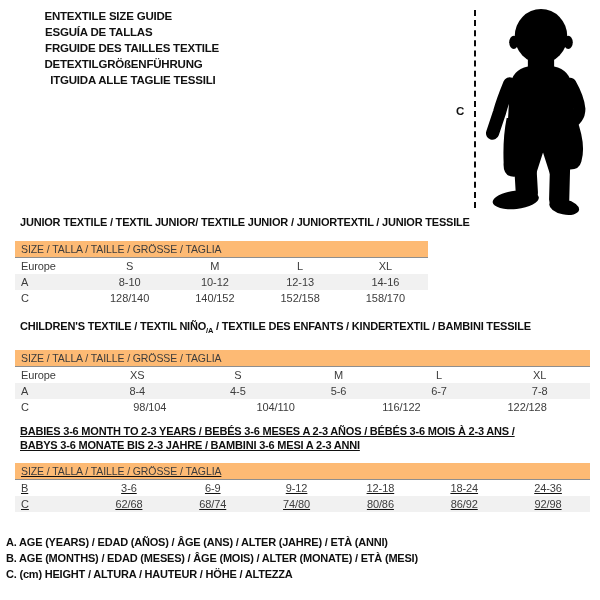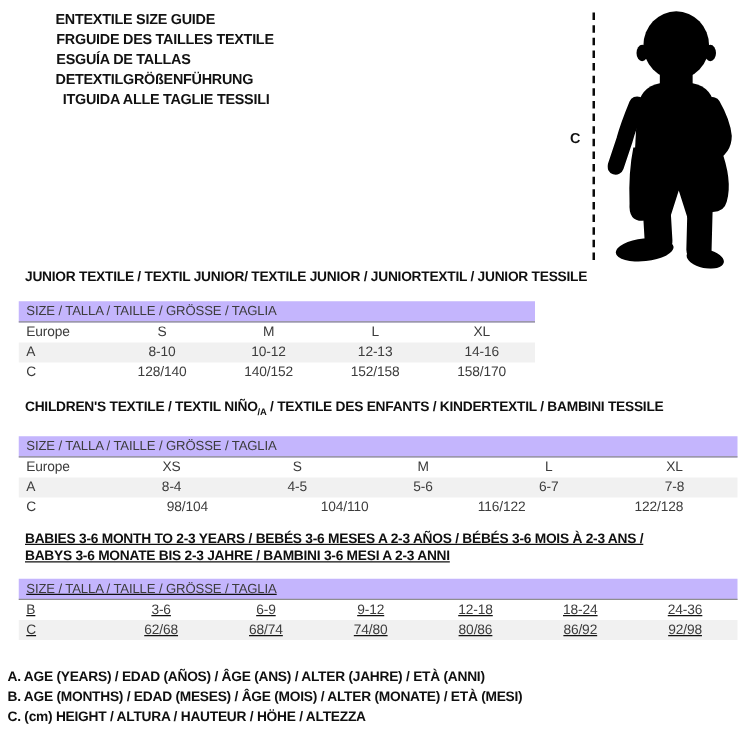--- a/index.html
+++ b/index.html
@@ -21,21 +21,21 @@
   .size-table{position:absolute;left:15px;}
   .t1{top:215px;width:413px;}
   .t2{top:319px;width:575px;}
   .t3{top:424px;width:575px;text-decoration:underline;}
   .table-title{
     font-size:11px;font-weight:bold;color:#0f0f0f;letter-spacing:-0.2px;
     line-height:14px;margin:0 0 12px 5px;white-space:nowrap;
   }
   .sub{font-size:7.5px;vertical-align:sub;}
   .size-bar{
-    height:16px;line-height:16px;background:#c4b5fd;border-bottom:1px solid #8e8e8e;
+    height:16px;line-height:16px;background:#fdba74;border-bottom:1px solid #8e8e8e;
     padding-left:6px;font-size:10.5px;color:#3c3c3c;letter-spacing:-0.1px;
   }
   .t-row{display:flex;height:16px;line-height:16px;font-size:11px;color:#3c3c3c;letter-spacing:-0.1px;}
   .t-row.shaded{background:#f1f1f1;}
   .t-row .lab{width:66px;padding-left:6px;}
   .t-row .val{flex:1;text-align:center;}
   
   .notes{position:absolute;left:6px;top:534px;}
   .note-line{font-size:11px;font-weight:bold;line-height:16px;letter-spacing:-0.2px;color:#0f0f0f;white-space:nowrap;}
 </style>
@@ -43,26 +43,26 @@
 <body>
 
 <div class="page">
 
   <div class="lang-list">
     <div class="lang-row">
       <span class="lang-code">EN</span>
       <span class="lang-title">TEXTILE SIZE GUIDE</span>
     </div>
     <div class="lang-row">
+      <span class="lang-code">ES</span>
+      <span class="lang-title">GUÍA DE TALLAS</span>
+    </div>
+    <div class="lang-row">
       <span class="lang-code">FR</span>
       <span class="lang-title">GUIDE DES TAILLES TEXTILE</span>
-    </div>
-    <div class="lang-row">
-      <span class="lang-code">ES</span>
-      <span class="lang-title">GUÍA DE TALLAS</span>
     </div>
     <div class="lang-row">
       <span class="lang-code">DE</span>
       <span class="lang-title">TEXTILGRÖßENFÜHRUNG</span>
     </div>
     <div class="lang-row">
       <span class="lang-code">IT</span>
       <span class="lang-title">GUIDA ALLE TAGLIE TESSILI</span>
     </div>
   </div>

